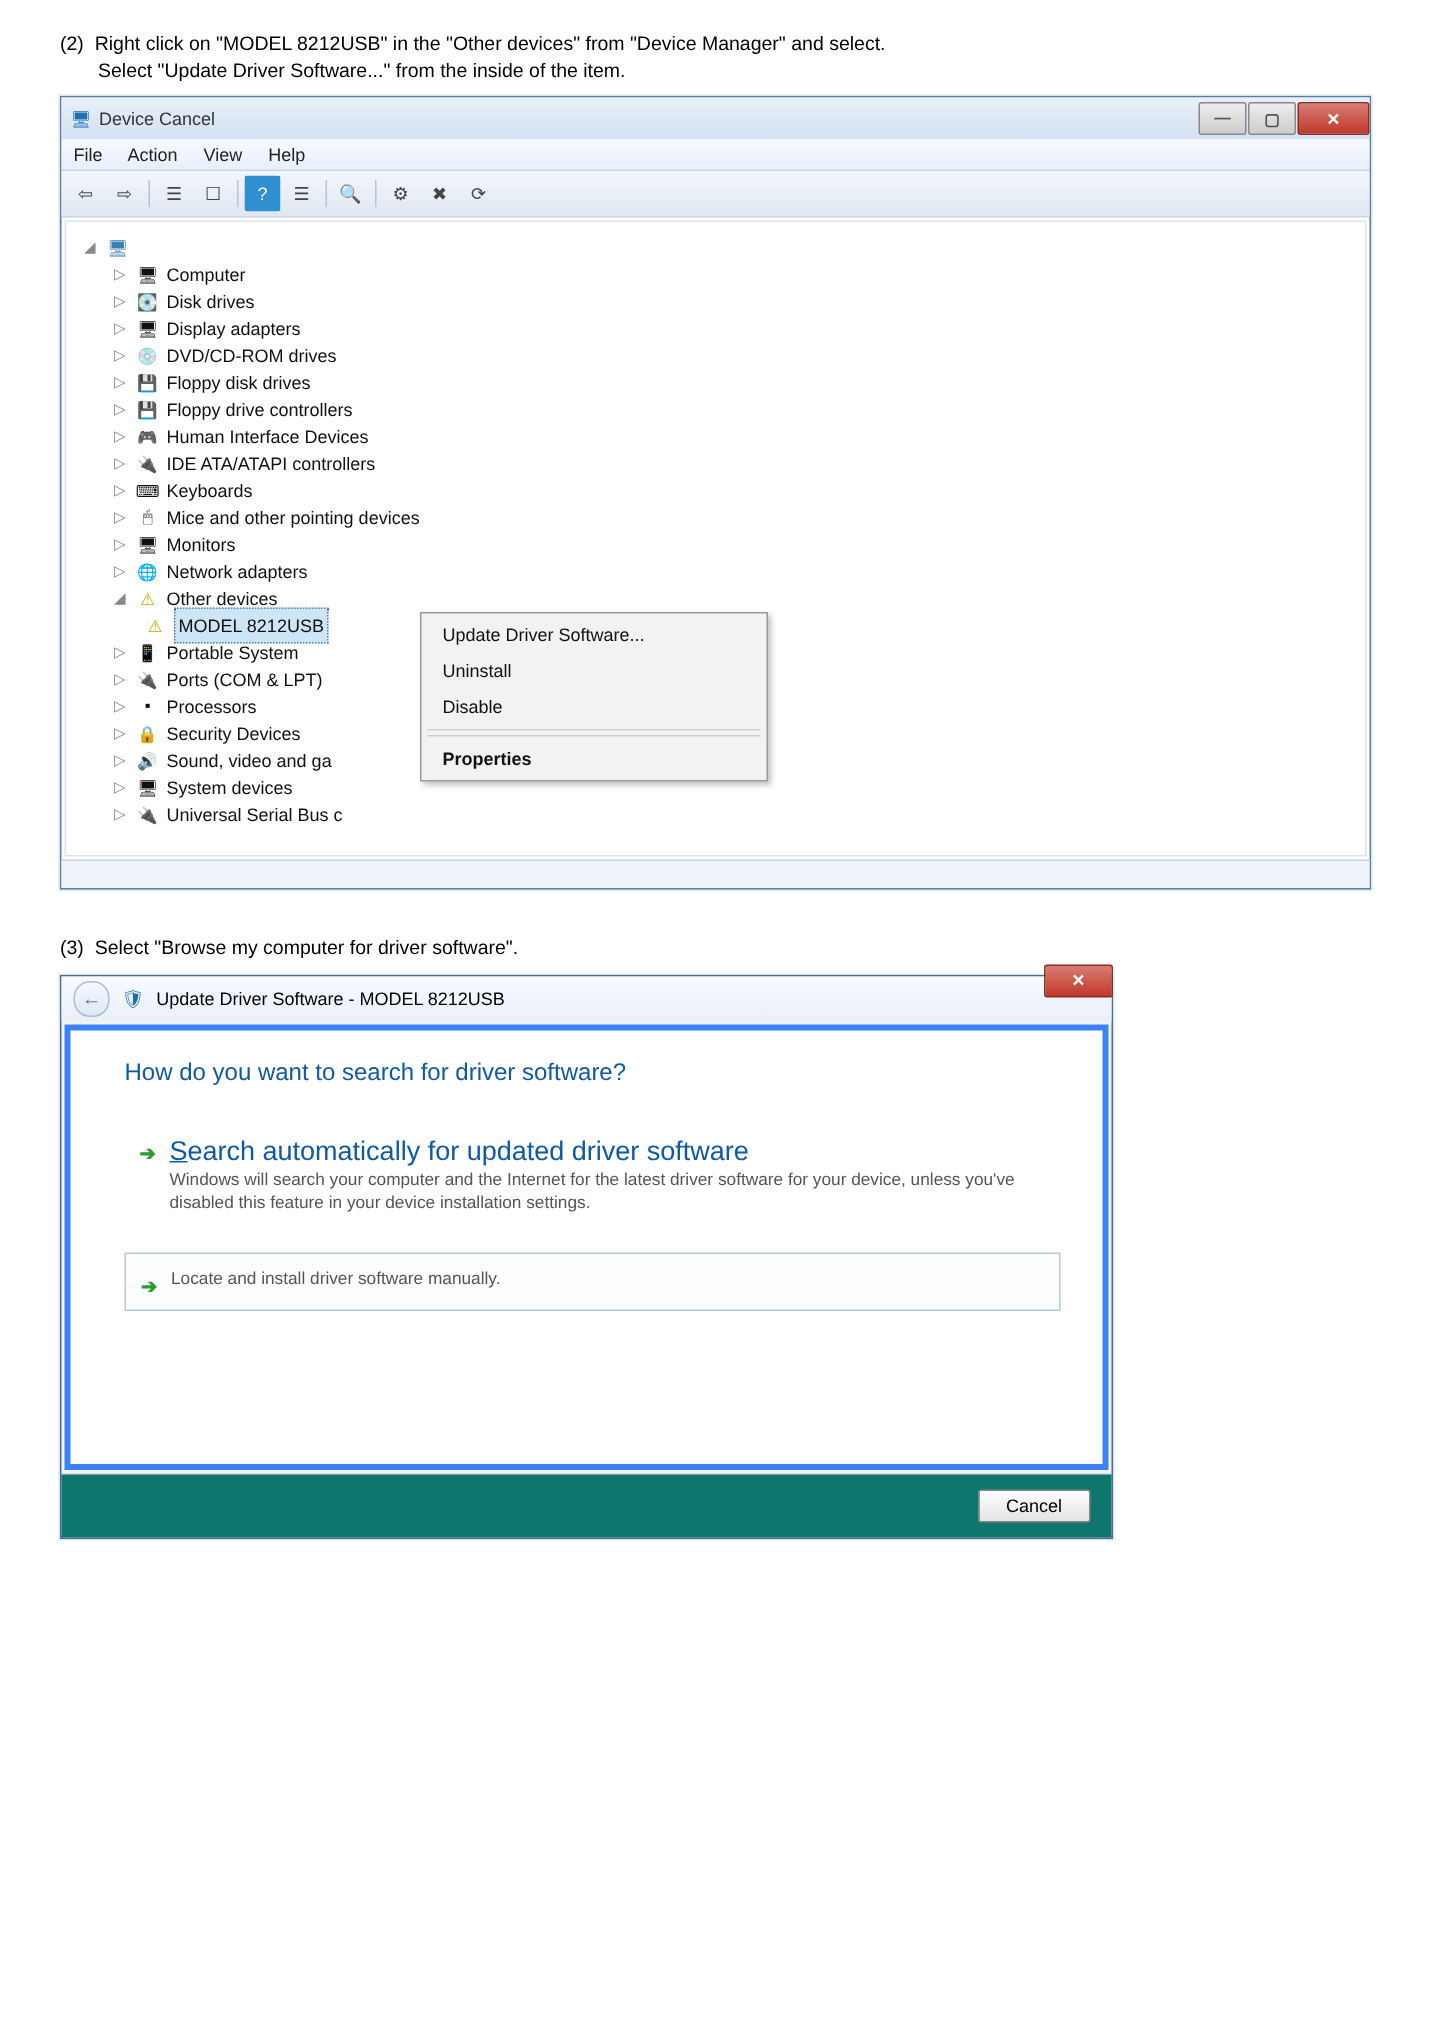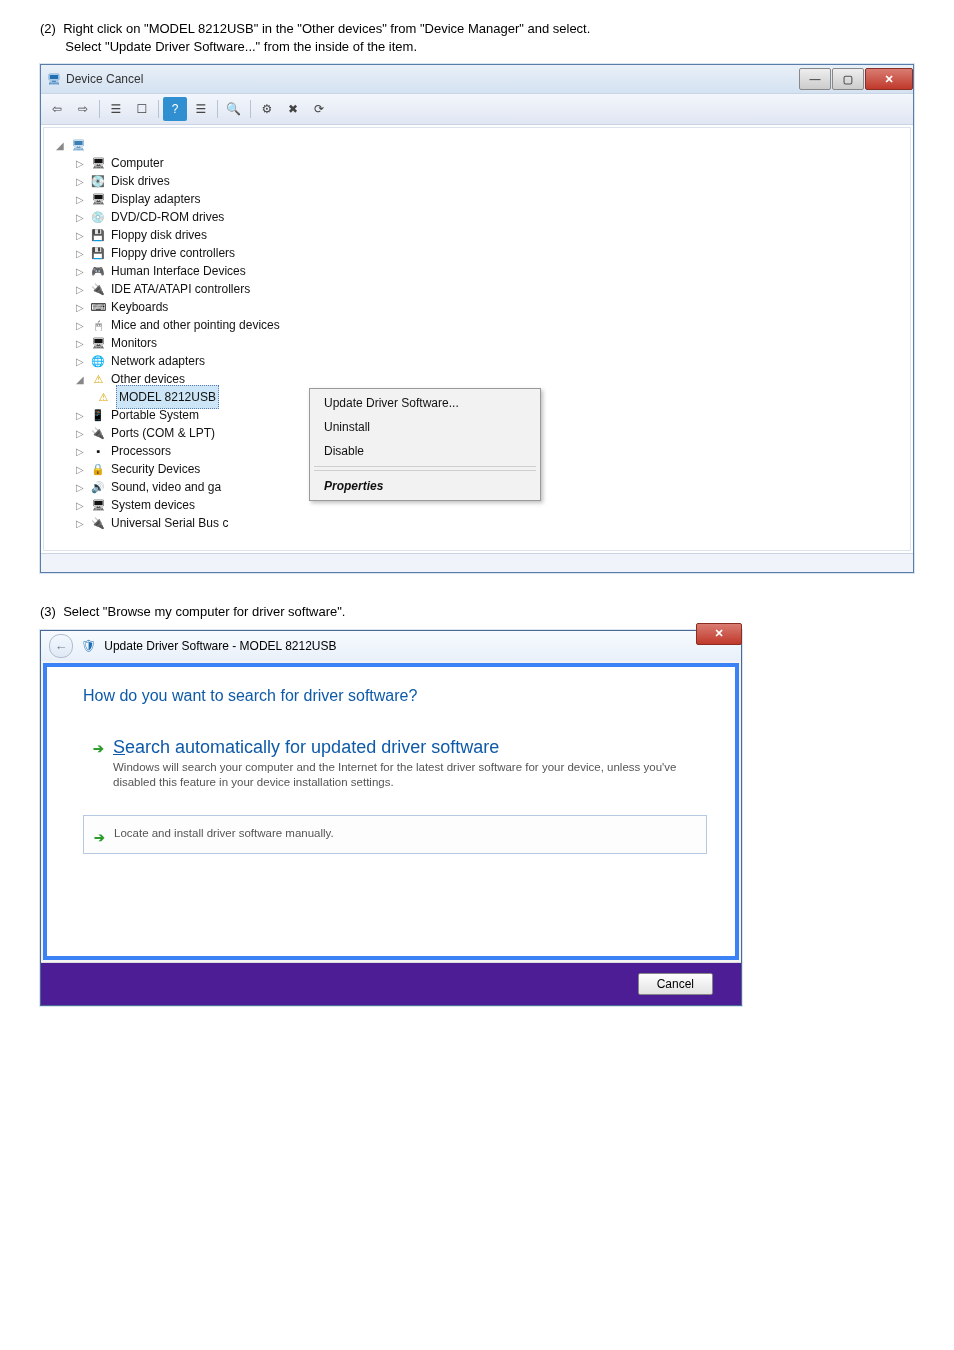--- a/index.html
+++ b/index.html
@@ -128,21 +128,20 @@
   .context-menu {
     position: absolute;
     left: 236px;
     top: 260px;
     width: 230px;
     background: #f2f2f2;
     border: 1px solid #9a9a9a;
     box-shadow: 2px 2px 4px rgba(0,0,0,0.25);
     font-size: 12px;
     padding: 2px 0;
-    margin-left: 29px;
   }
   .context-item {
     padding: 5px 14px;
     color: #111;
   }
   .context-sep {
     height: 1px;
     background: #cfcfcf;
     margin: 3px 4px;
   }
@@ -213,24 +212,24 @@
     color: #0e5aa9;
     font-size: 18px;
     margin-bottom: 2px;
   }
   .option-desc {
     font-size: 11.5px;
     color: #555;
     line-height: 1.35;
   }
   .dialog-footer {
-    padding: 10px 28px;
+    padding: 10px 14px;
     display: flex;
     justify-content: flex-end;
-    background: #4c1d95;
+    background: #0f766e;
     border-top: 1px solid #dcdcdc;
   }
   .cancel-btn {
     padding: 3px 18px;
     border: 1px solid #858585;
     background: linear-gradient(to bottom, #fefefe, #e3e3e3);
     font-size: 12px;
     border-radius: 2px;
   }
   .back-btn {
@@ -254,20 +253,26 @@
   <div class="titlebar">
     <div class="titlebar-left">
       <span class="devmgr-ico">🖥</span>
       <span>Device Cancel</span>
     </div>
     <div class="titlebar-buttons">
       <div class="tbtn">—</div>
       <div class="tbtn">▢</div>
       <div class="tbtn close">✕</div>
     </div>
+  </div>
+  <div class="menubar">
+    <span>File</span>
+    <span>Action</span>
+    <span>View</span>
+    <span>Help</span>
   </div>
   <div class="toolbar">
     <div class="tb-ico">⇦</div>
     <div class="tb-ico">⇨</div>
     <div class="tb-divider"></div>
     <div class="tb-ico">☰</div>
     <div class="tb-ico">☐</div>
     <div class="tb-divider"></div>
     <div class="tb-ico" style="background:#2f8fd0;color:white;border-radius:2px;">?</div>
     <div class="tb-ico">☰</div>
@@ -389,21 +394,21 @@
         <span class="node-icon">🔌</span>
         <span>Universal Serial Bus c</span>
       </div>
 
     <div class="context-menu">
       <div class="context-item">Update Driver Software...</div>
       <div class="context-item">Uninstall</div>
       <div class="context-item">Disable</div>
       <div class="context-sep"></div>
       <div class="context-sep"></div>
-      <div class="context-item" style="font-weight:bold;font-style:italic;">Properties</div>
+      <div class="context-item" style="font-weight:bold;">Properties</div>
     </div>
   </div>
   <div class="statusbar"></div>
 </div>
 
 <div class="instruction">
   <span>(3)</span>&nbsp;
   <span>Select "Browse my computer for driver software".</span>
 </div>
 

